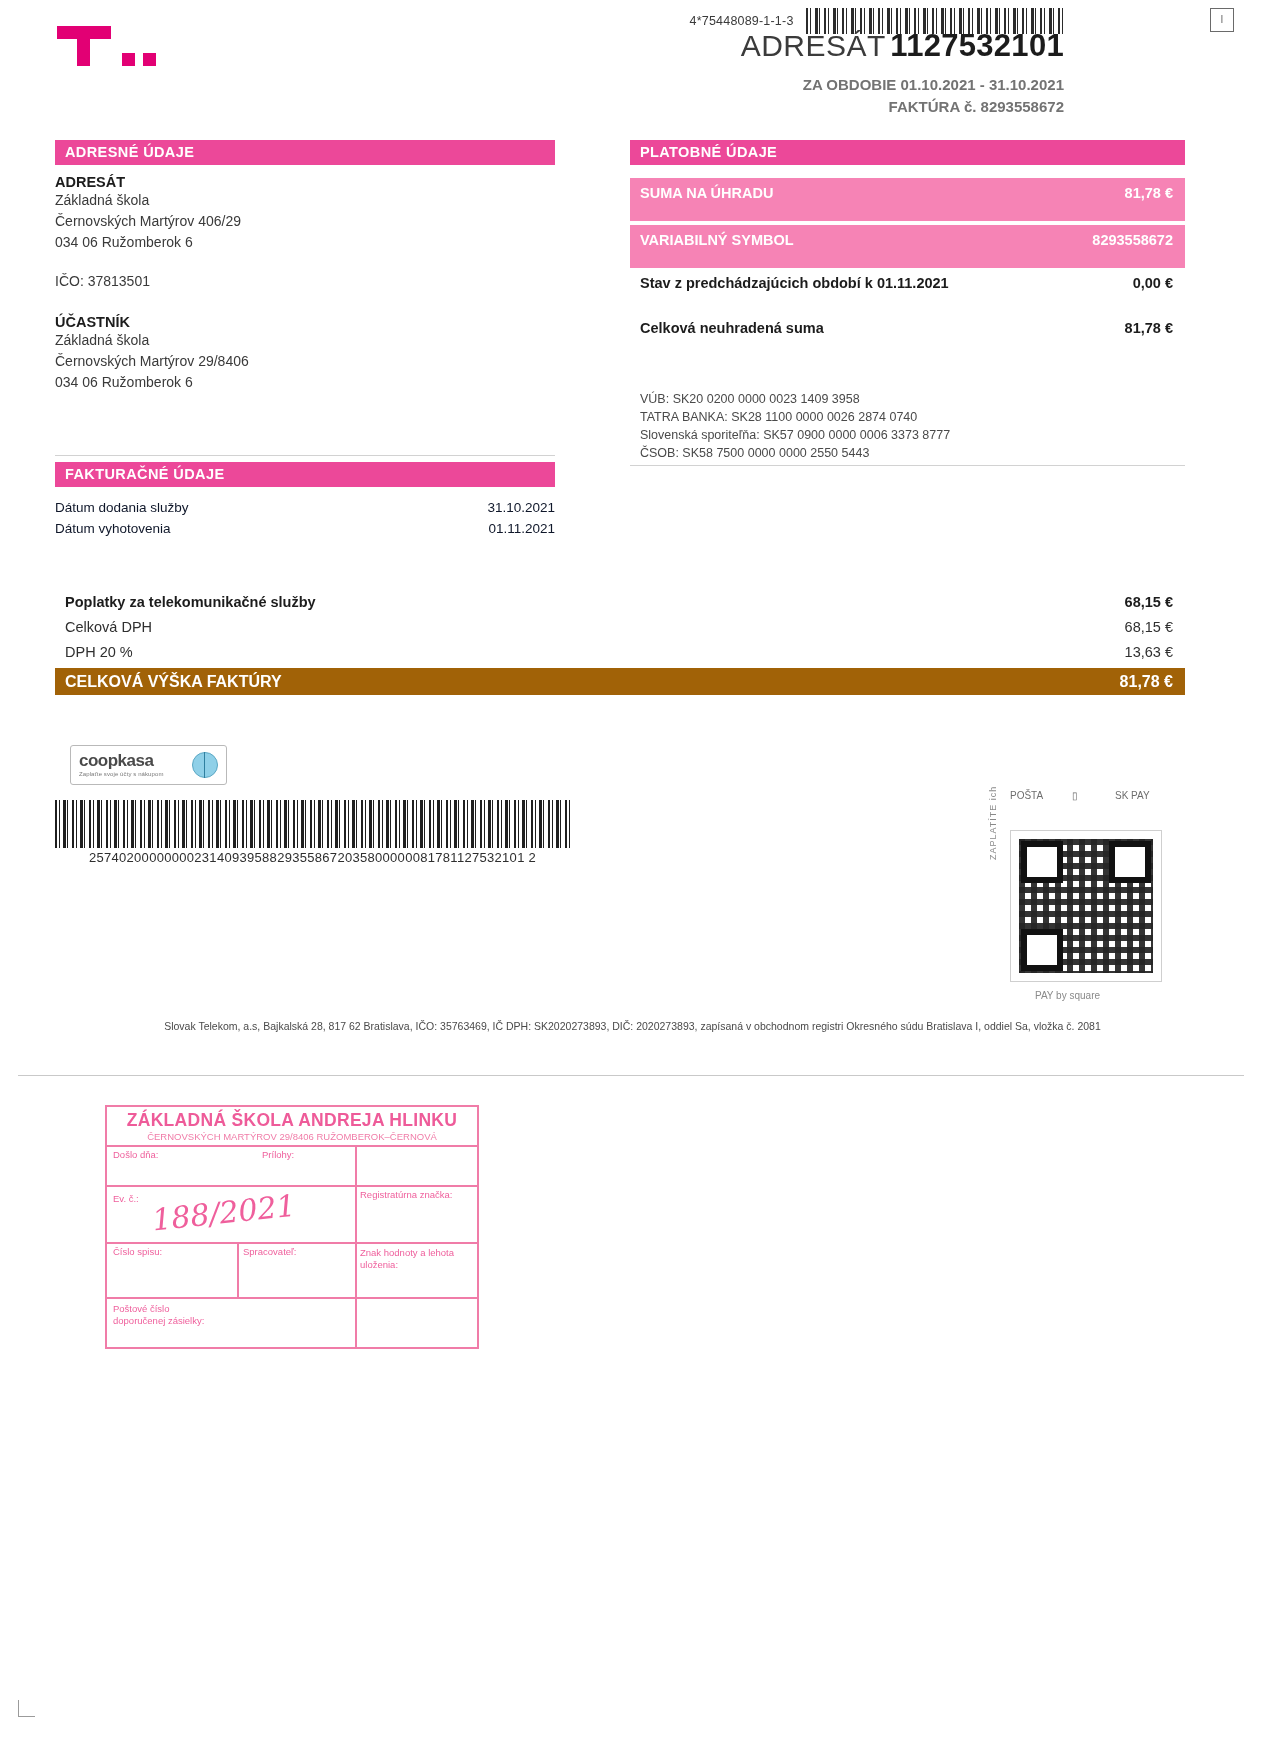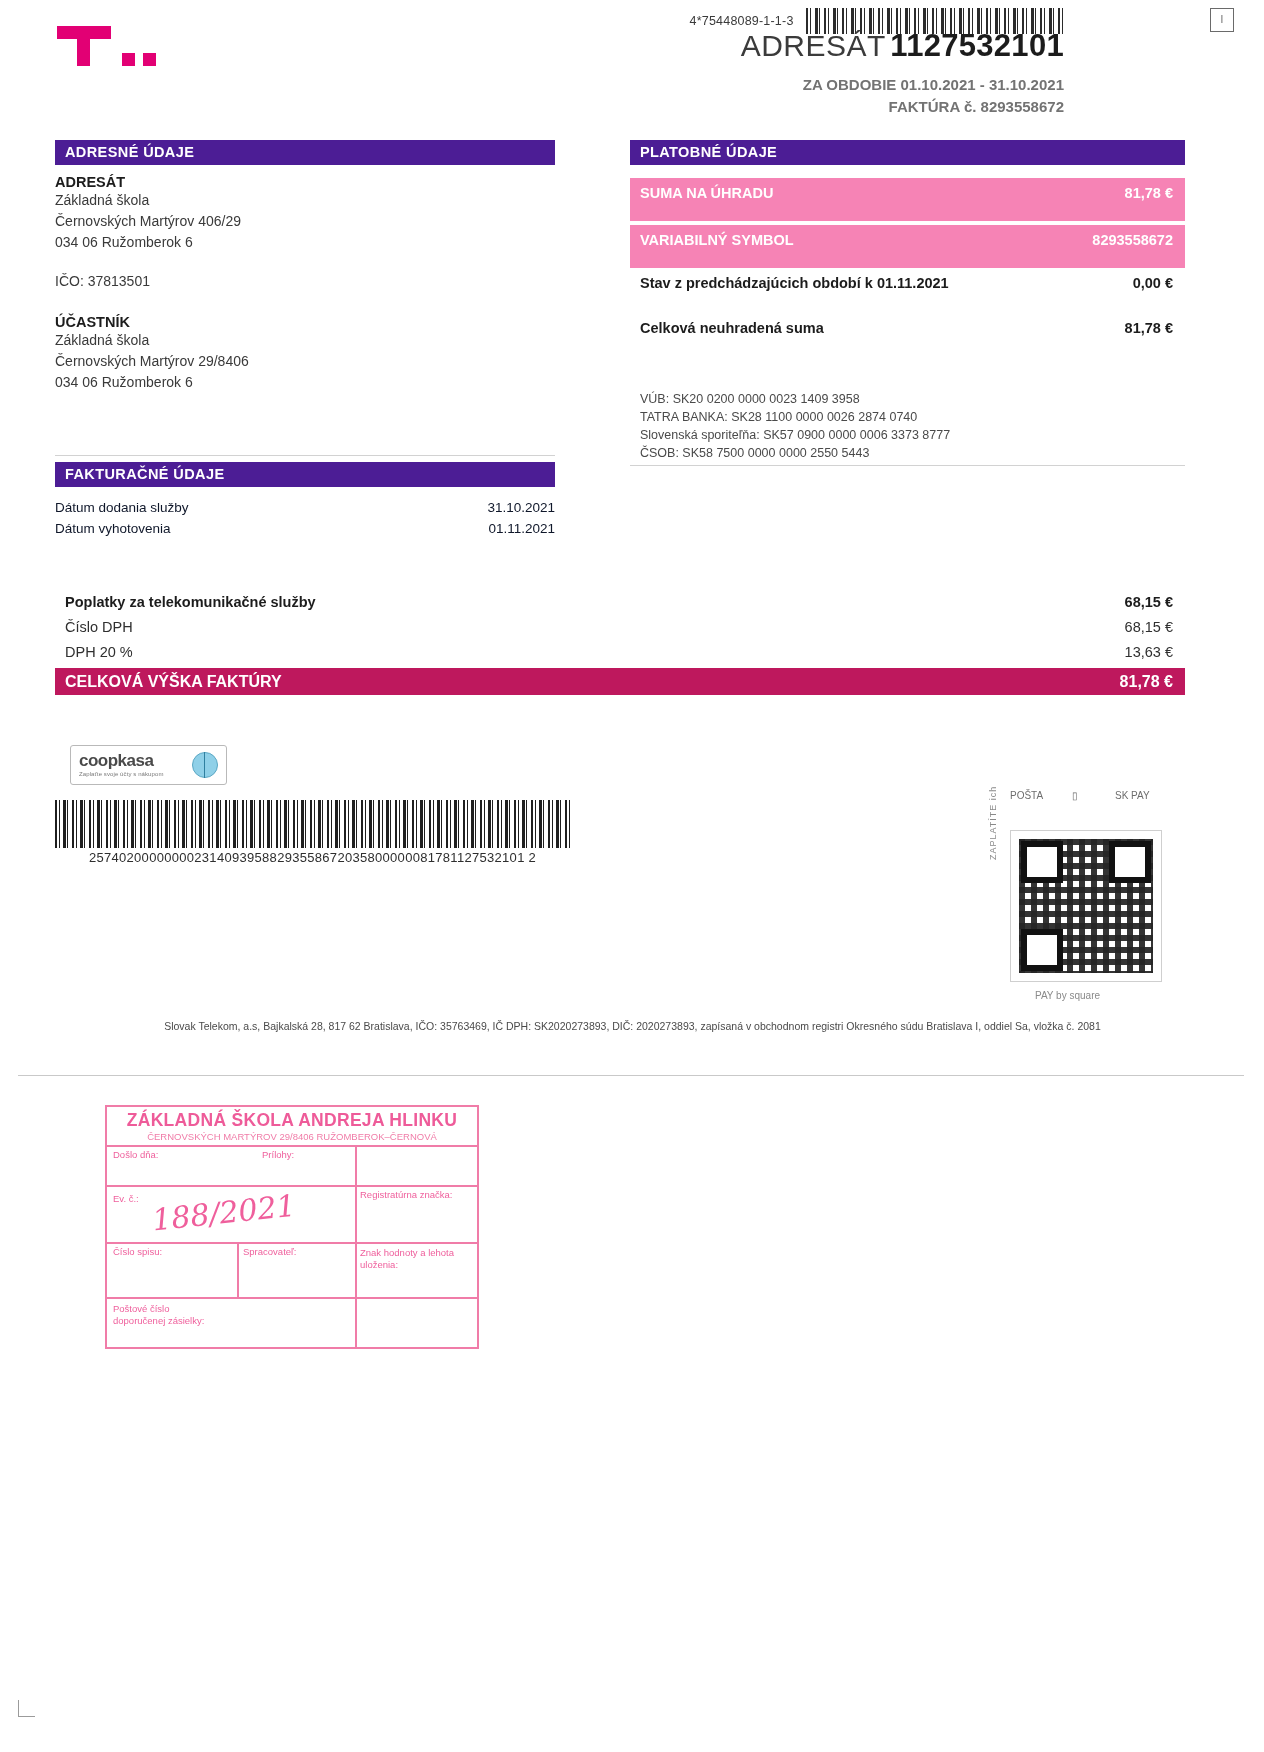--- a/index.html
+++ b/index.html
@@ -121,21 +121,21 @@
     white-space: nowrap;
   }
   .period-line { top: 76px; }
   .invoice-line { top: 98px; }
   .period-line .val, .invoice-line .val { font-weight: bold; }
 
   
   .bar {
     position: absolute;
     height: 25px;
-    background: #4c1d95;
+    background: #ec4899;
     color: #ffffff;
     font-size: 14.5px;
     font-weight: bold;
     letter-spacing: .4px;
     line-height: 25px;
     padding-left: 10px;
     box-sizing: border-box;
   }
 
   
@@ -221,21 +221,21 @@
     padding-left: 10px;
     box-sizing: border-box;
   }
   .sum-row .val {
     position: absolute;
     right: 12px;
     top: 0;
   }
   .sum-row.bold { font-weight: bold; color: #1c1c1c; }
   .sum-row.grey {
-    background: #be185d;
+    background: #a16207;
     color: #fff;
     font-weight: bold;
     font-size: 16px;
     height: 27px;
     line-height: 27px;
   }
 
   
   .coop {
     position: absolute;
@@ -538,21 +538,21 @@
   </div>
 
   <div class="sep-line" style="left:630px; top:465px; width:555px;"></div>
 
   <div style="position:absolute; left:55px; top:590px; width:1130px;">
     <div class="sum-row bold">
       <span>Poplatky za telekomunikačné služby</span>
       <span class="val">68,15 €</span>
     </div>
     <div class="sum-row">
-      <span>Číslo DPH</span>
+      <span>Celková DPH</span>
       <span class="val">68,15 €</span>
     </div>
     <div class="sum-row">
       <span>DPH  20 %</span>
       <span class="val">13,63 €</span>
     </div>
     <div class="sum-row grey" style="margin-top:3px;">
       <span>CELKOVÁ VÝŠKA FAKTÚRY</span>
       <span class="val">81,78 €</span>
     </div>

